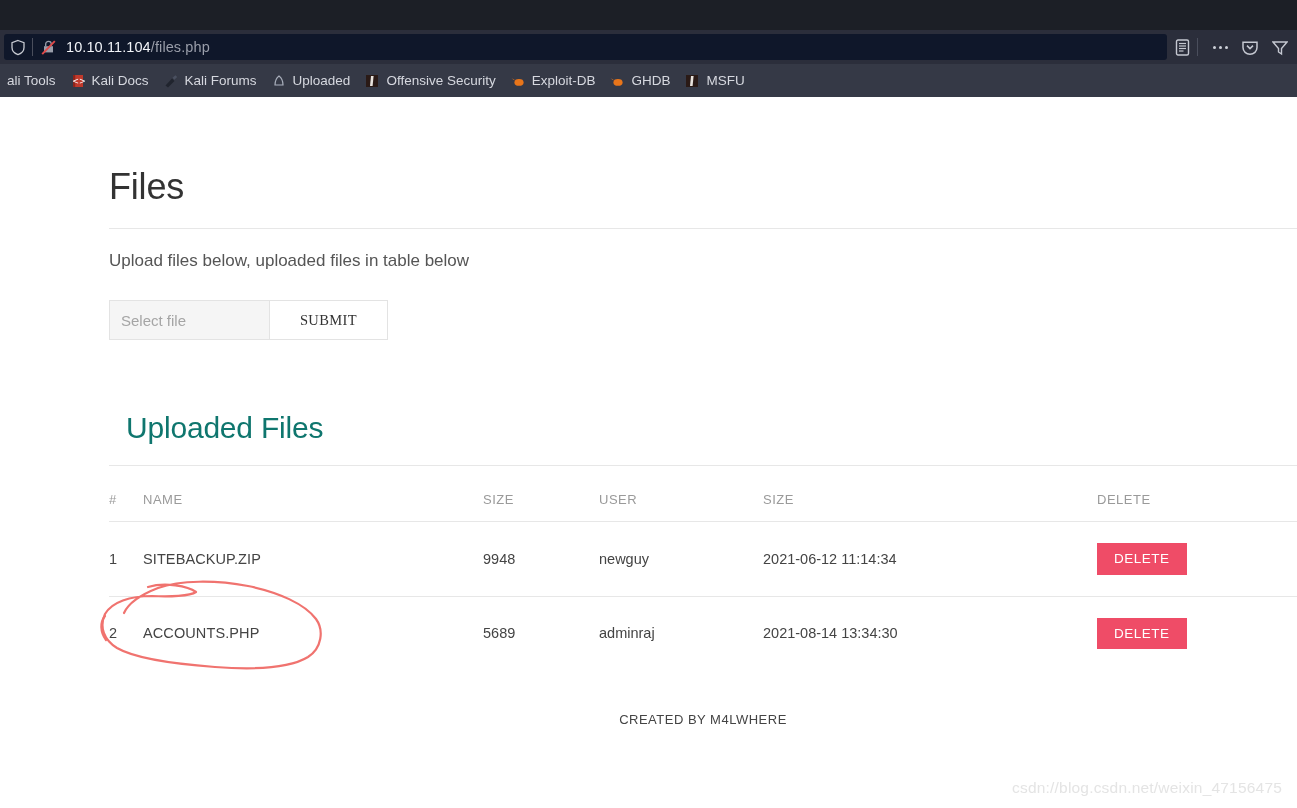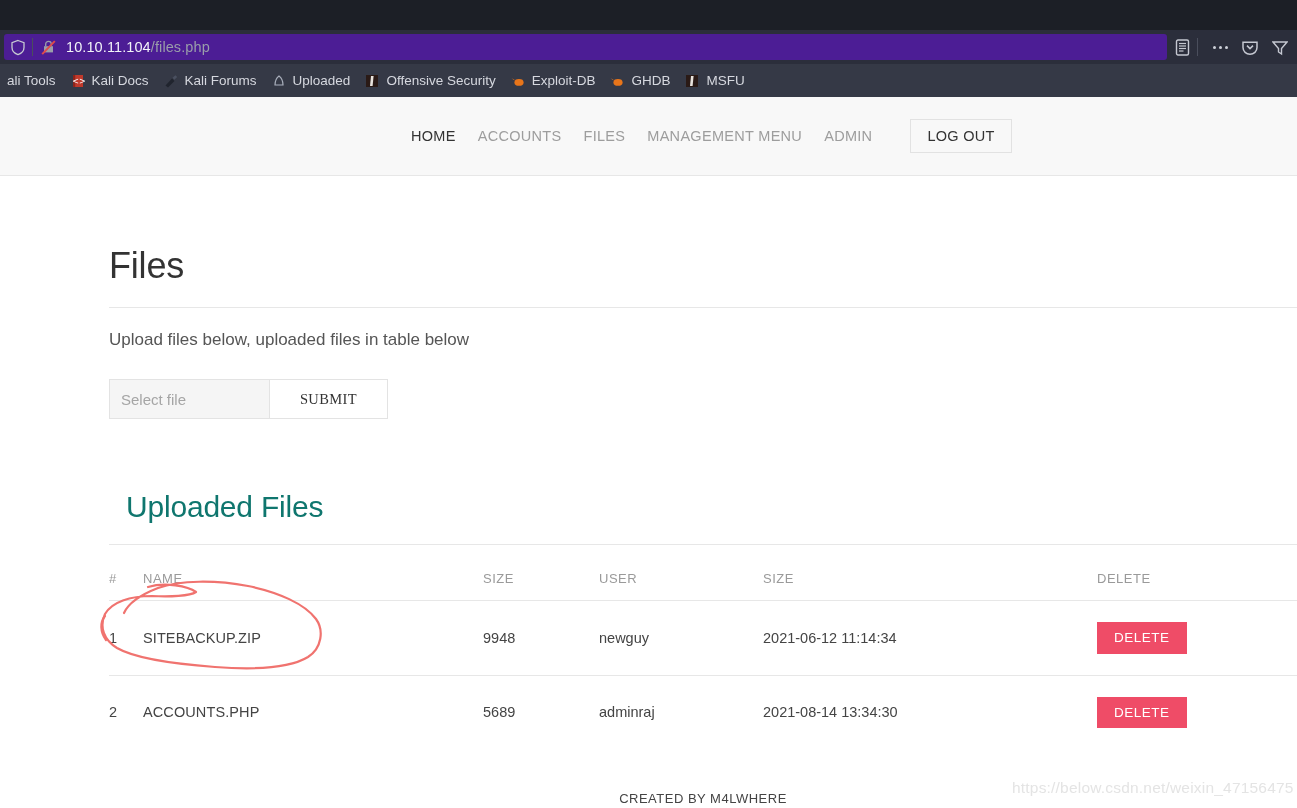--- a/index.html
+++ b/index.html
@@ -30,21 +30,21 @@
     width: 1297px;
     height: 34px;
     background: #2b2e3b;
     display: flex;
     align-items: center;
   }
   .urlbox {
     margin-left: 4px;
     height: 26px;
     flex: 1 1 auto;
-    background: #4c1d95;
+    background: #0f172a;
     border-radius: 3px;
     display: flex;
     align-items: center;
     padding: 0 6px;
     box-sizing: border-box;
   }
   .icon-shield {
     width: 16px; height: 17px;
     margin-right: 6px;
     flex: none;
@@ -416,30 +416,20 @@
           <rect x="2" y="2" width="12" height="12" fill="#2a1a16"></rect>
           <path d="M7 3 L9.6 3 L8.6 13 L6 13 Z" fill="#e8e2dc"></path>
         </svg>
       </span>
       <span>MSFU</span>
     </div>
   </div>
 
   <div class="page">
 
-    <div class="navbar">
-      <div class="nav-inner">
-        <a class="nav-link active">HOME</a>
-        <a class="nav-link">ACCOUNTS</a>
-        <a class="nav-link">FILES</a>
-        <a class="nav-link">MANAGEMENT MENU</a>
-        <a class="nav-link">ADMIN</a>
-        <button class="logout-btn">LOG OUT</button>
-      </div>
-    </div>
 
     <div class="container">
 
       <h1 class="files-title">Files</h1>
       <div class="hr"></div>
       <p class="lead">Upload files below, uploaded files in table below</p>
 
       <div class="form-row">
         <input class="file-input" type="text" placeholder="Select file" style="">
         <button class="submit-btn">SUBMIT</button>
@@ -498,16 +488,16 @@
 
   <div class="annotation">
     <svg width="1297" height="808" viewBox="0 0 1297 808">
       <path d="M148 587 C165 582 188 586 196 592 C190 596 170 597 152 596
                C130 596 112 602 105 614 C99 627 104 640 117 648
                C136 659 175 664 215 667 C255 670 290 668 308 657
                C322 648 324 630 316 619 C305 604 278 592 248 586
                C216 580 180 580 158 588 C140 595 128 604 124 613" fill="none" stroke="#f0736f" stroke-width="2.2" stroke-linecap="round" stroke-linejoin="round"></path>
       <path d="M105 616 C100 622 100 632 106 640" fill="none" stroke="#f0736f" stroke-width="2.2" stroke-linecap="round"></path>
     </svg>
-    <div class="watermark">https://below.csdn.net/weixin_47156475</div>
+    <div class="watermark">csdn://blog.csdn.net/weixin_47156475</div>
   </div>
 
 </div>
 
 </body></html>

